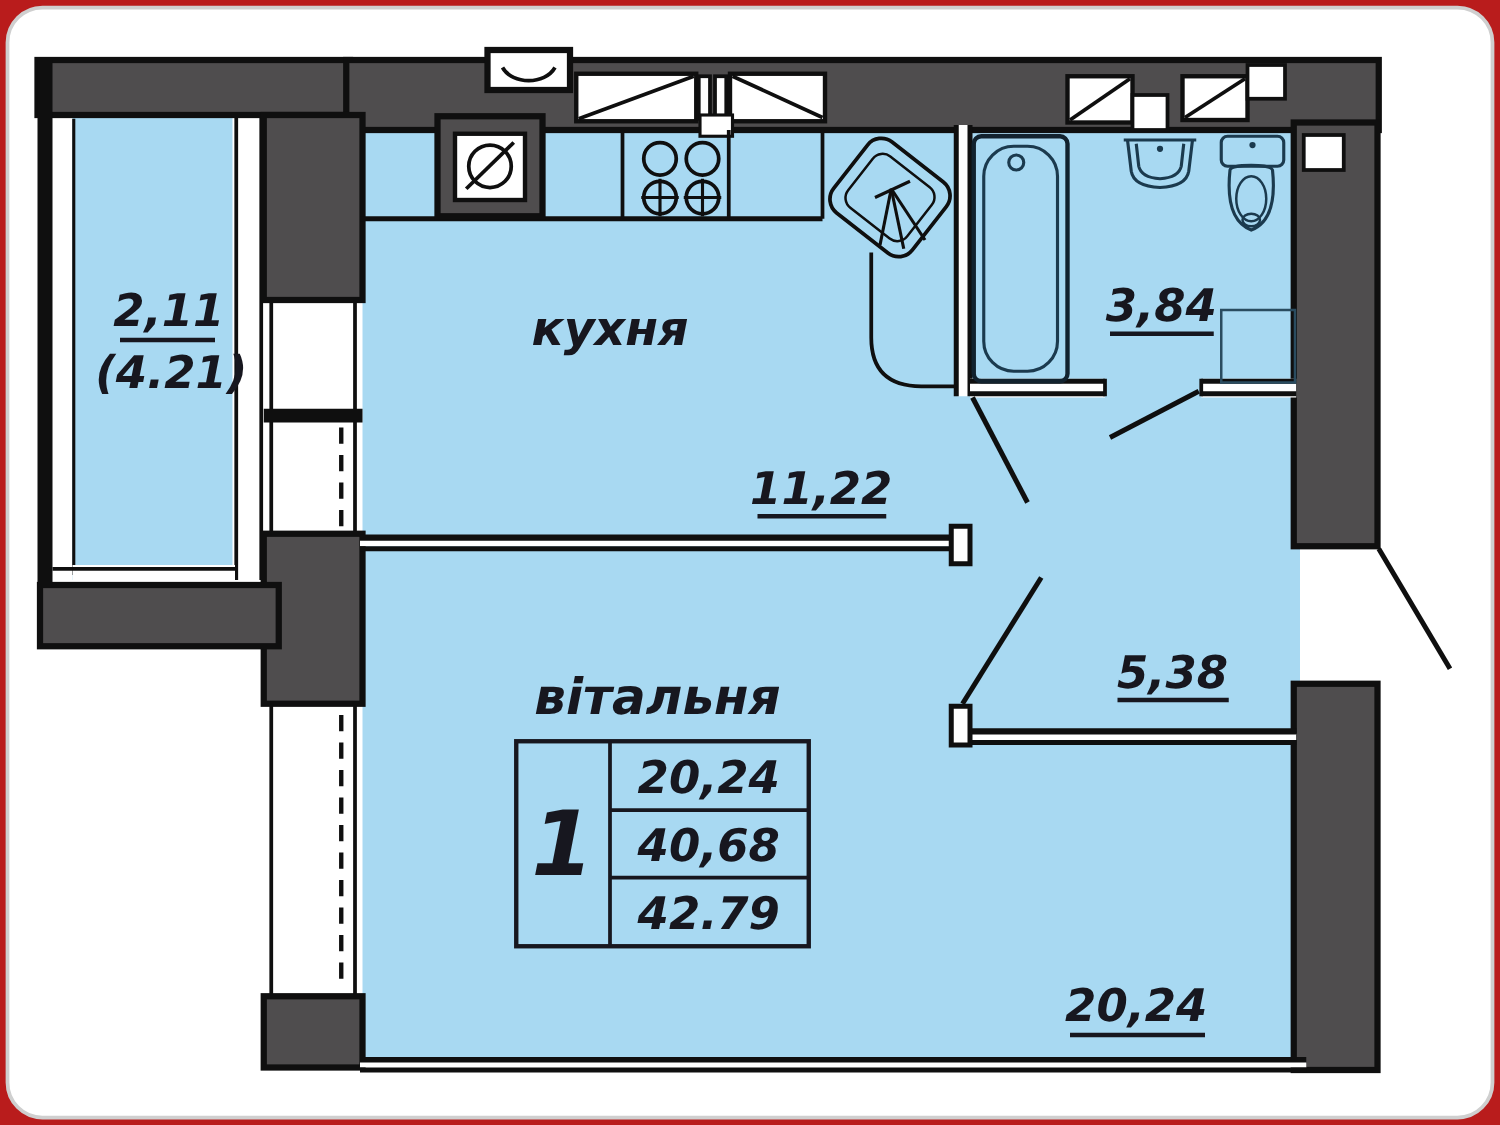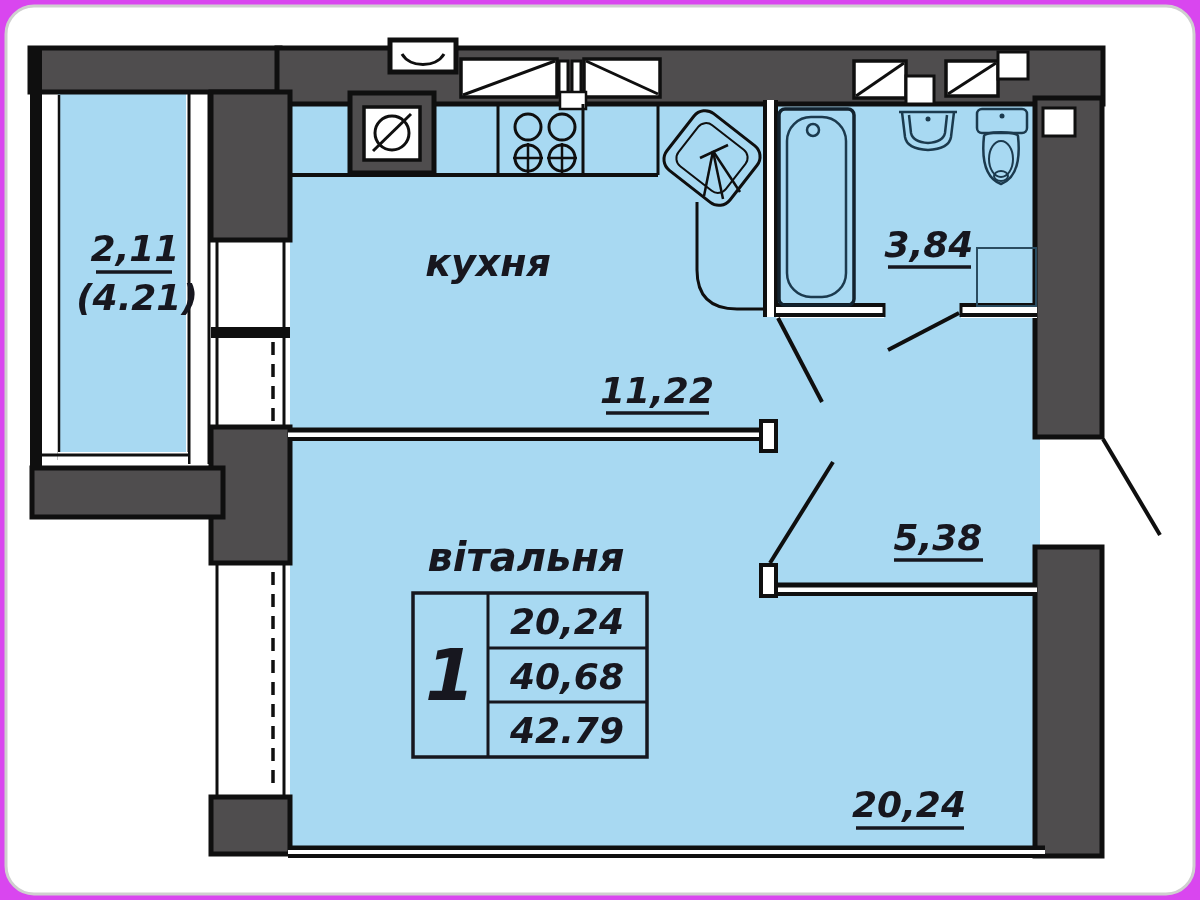--- a/index.html
+++ b/index.html
@@ -1,16 +1,16 @@
 <!DOCTYPE html>
 <html><head>
 <meta charset="utf-8">
 <style>
   html,body{margin:0;padding:0;background:#e9e9e9;}
-  .stage{position:relative;width:1200px;height:900px;background:#d946ef;overflow:hidden;}
+  .stage{position:relative;width:1200px;height:900px;background:#b91c1c;overflow:hidden;}
   svg{display:block;}
   text{font-family:"DejaVu Sans","Liberation Sans",sans-serif;font-style:italic;font-weight:600;fill:#17171f;}
 </style>
 </head>
 <body>
 
 <div class="stage">
 <svg width="1200" height="900" viewBox="0 0 1200 900">
 
   <rect x="6" y="6" width="1188" height="888" rx="28" fill="#ffffff" stroke="#cfcfcf" stroke-width="3"></rect>

